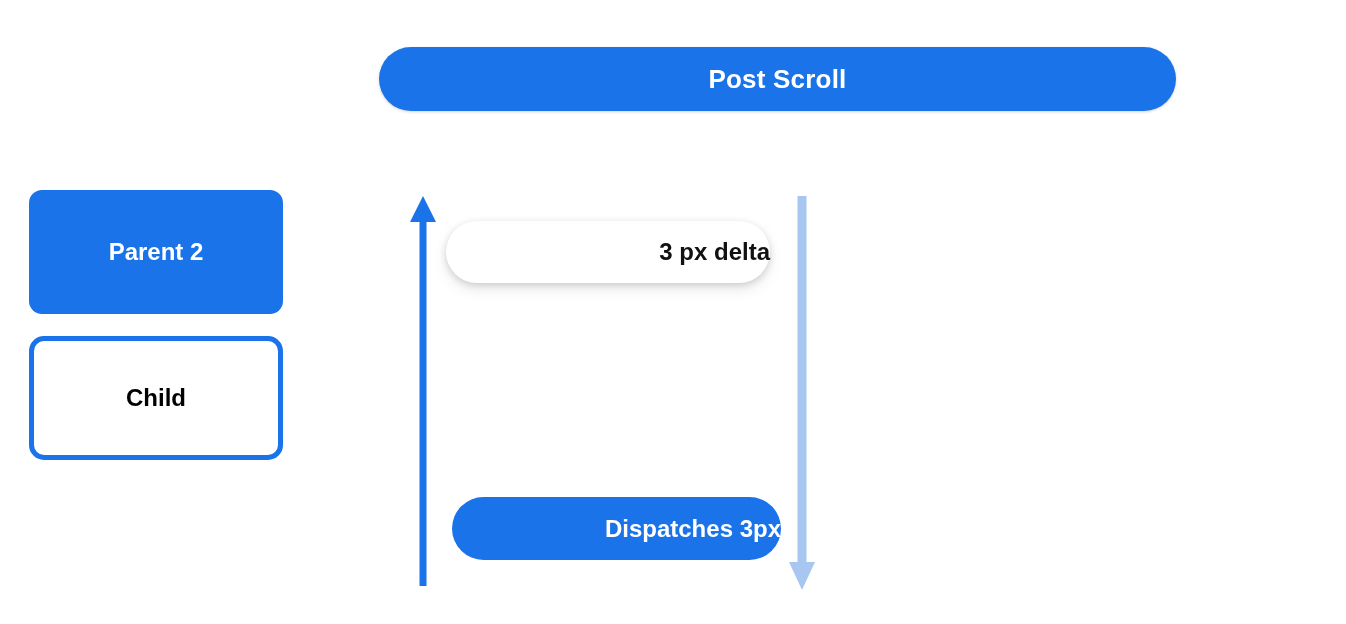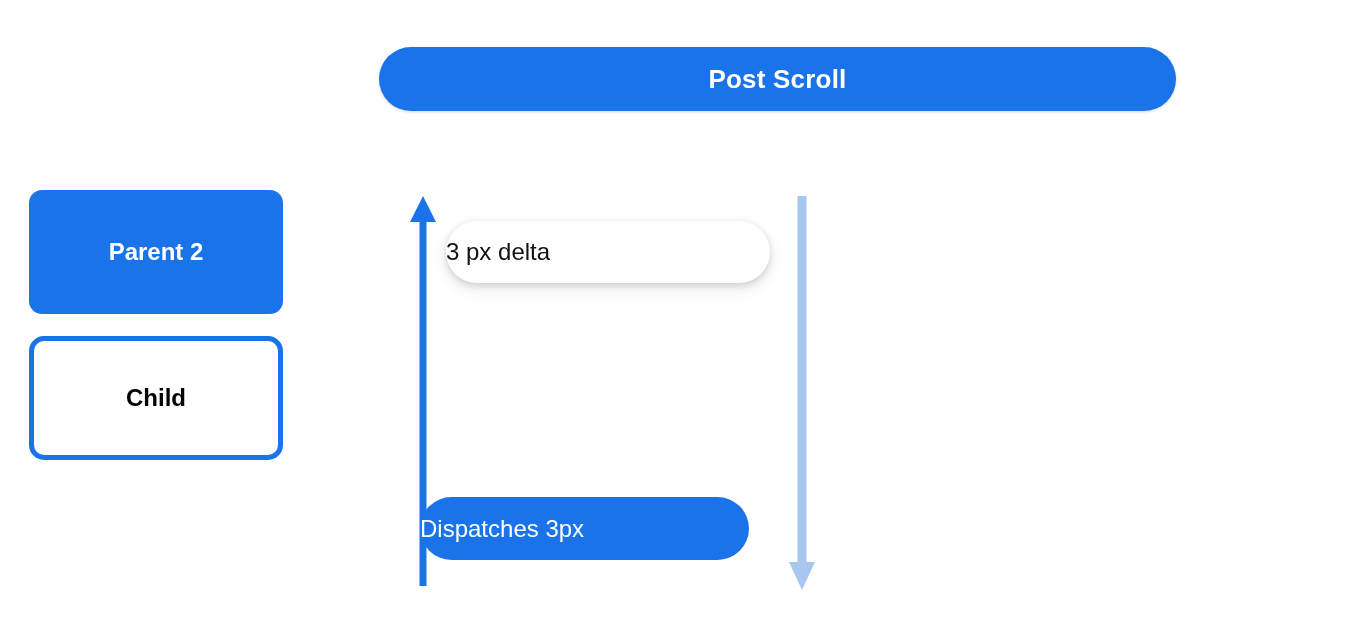--- a/index.html
+++ b/index.html
@@ -87,36 +87,36 @@
     top: 196px;
     width: 28px;
     height: 394px;
   }
 
   
   .pill {
     position: absolute;
     display: flex;
     align-items: center;
-    justify-content: flex-start;
+    justify-content: flex-end;
     font-size: 24px;
-    font-weight: normal;
+    font-weight: bold;
   }
   .pill-delta {
     left: 446px;
     top: 221px;
     width: 324px;
     height: 62px;
     background: #ffffff;
     color: #111111;
     border-radius: 31px;
     box-shadow: 0 2px 6px rgba(60,64,67,0.18), 0 6px 14px rgba(60,64,67,0.12);
   }
   .pill-dispatch {
-    left: 420px;
+    left: 452px;
     top: 497px;
     width: 329px;
     height: 63px;
     background: #1a73e8;
     color: #ffffff;
     border-radius: 32px;
   }
 </style>
 </head>
 <body>

